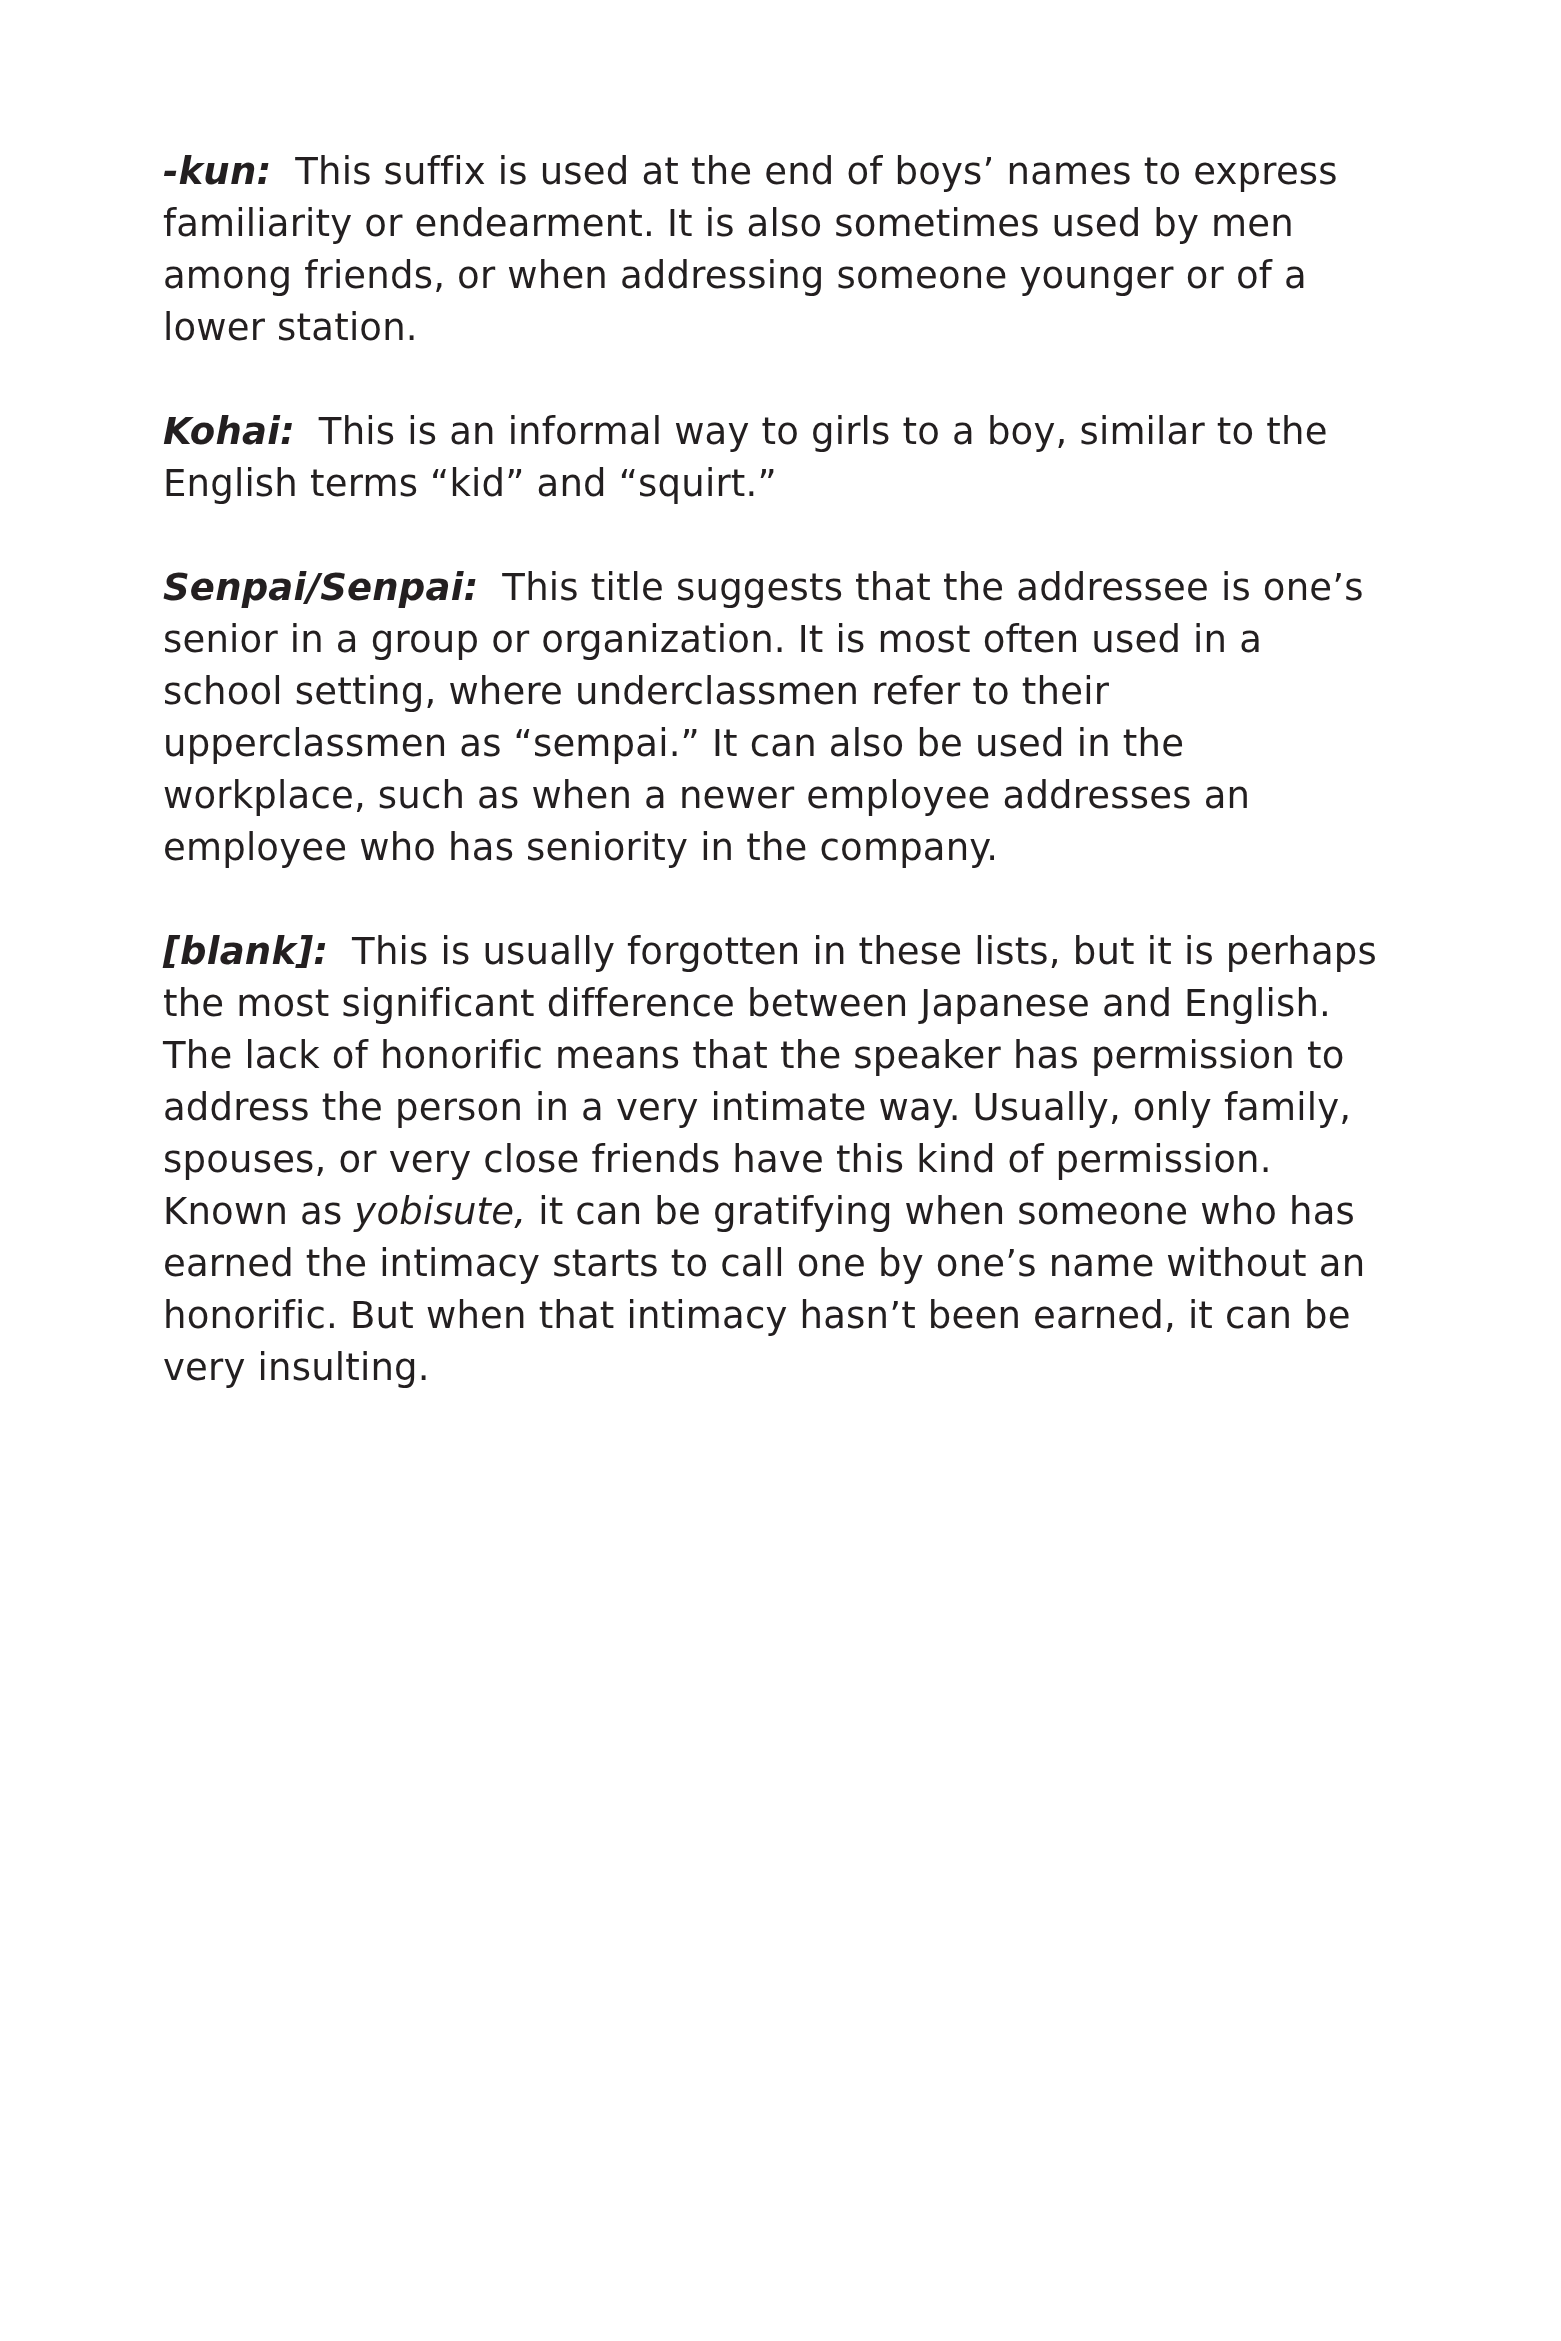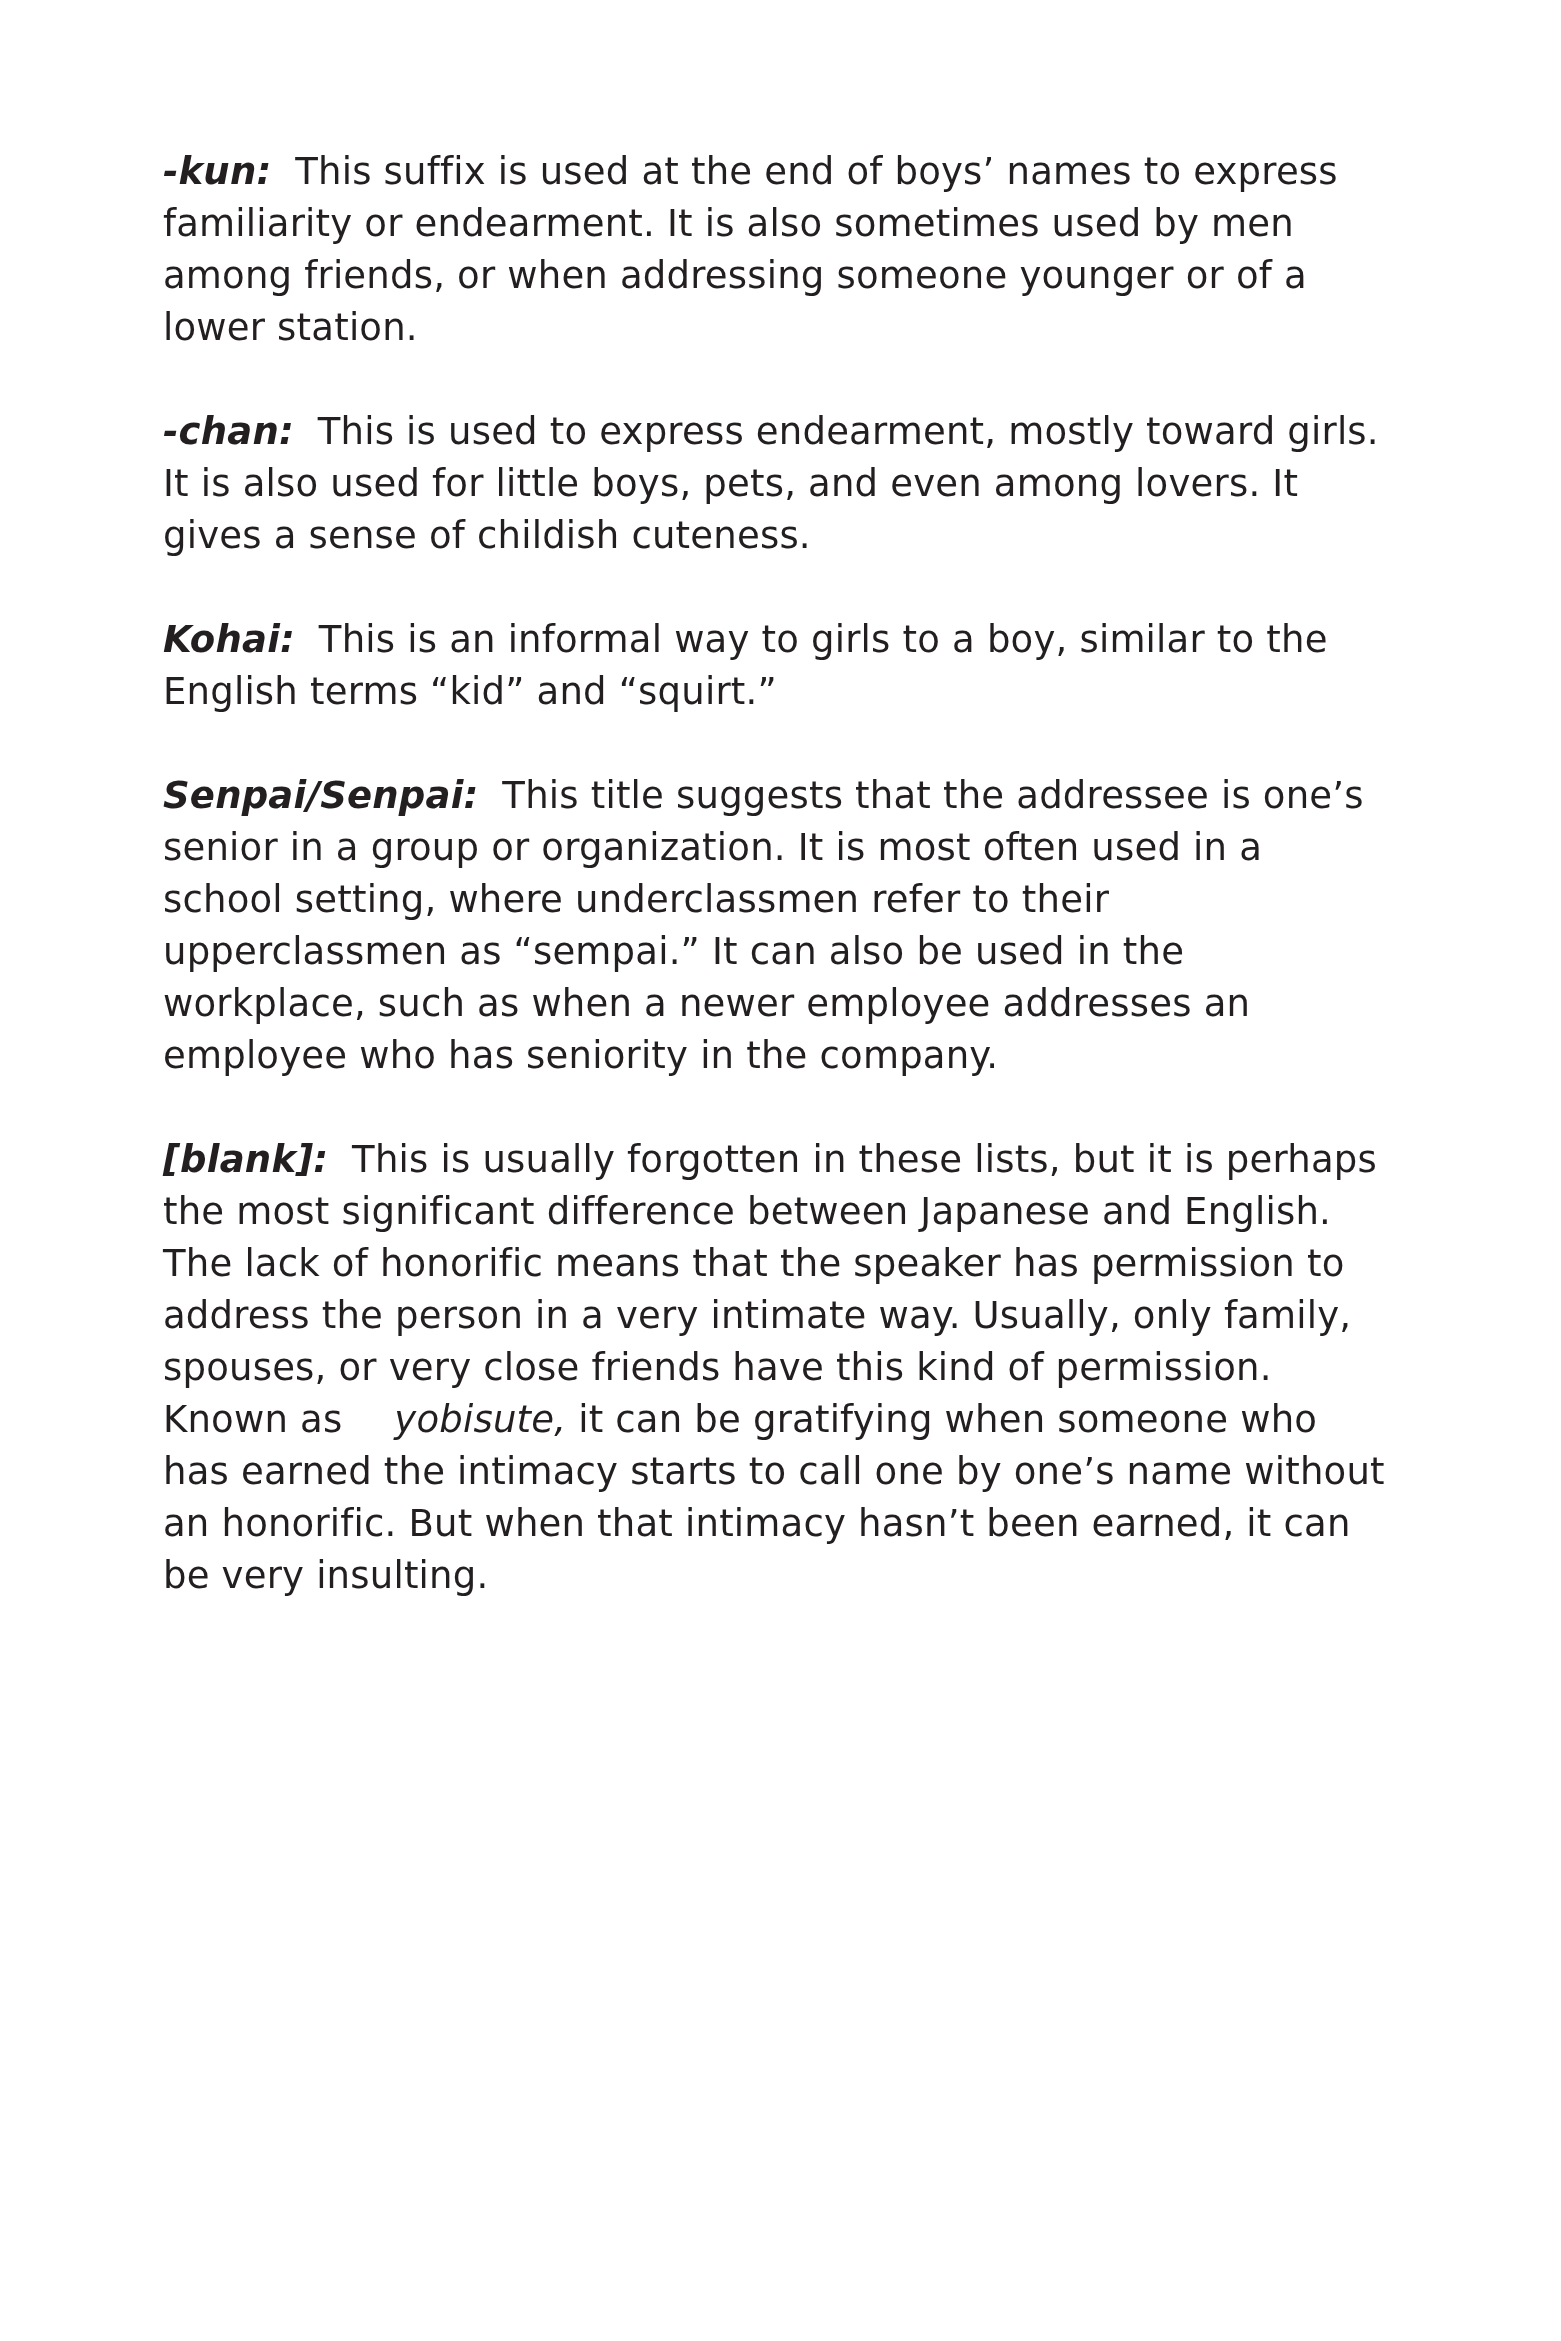--- a/index.html
+++ b/index.html
@@ -36,38 +36,33 @@
   p.entry {
     margin: 0 0 52px 0;
   }
   .term {
     font-weight: bold;
     font-style: italic;
     margin-right: 0.32em;
   }
   .italic {
     font-style: italic;
-    margin-left: 40px;
   }
 </style>
 </head>
 <body>
 
 <div class="page">
   <div class="text-column">
 
     <p class="entry">
       <span class="term">-kun:</span>
       <span class="def">This suffix is used at the end of boys’ names to express familiarity or endearment. It is also sometimes used by men among friends, or when addressing someone younger or of a lower station.</span>
     </p>
 
-    <p class="entry">
-      <span class="term">-chan:</span>
-      <span class="def">This is used to express endearment, mostly toward girls. It is also used for little boys, pets, and even among lovers. It gives a sense of childish cuteness.</span>
-    </p>
 
     <p class="entry">
       <span class="term">Kohai:</span>
       <span class="def">This is an informal way to girls to a boy, similar to the English terms “kid” and “squirt.”</span>
     </p>
 
     <p class="entry">
       <span class="term">Senpai/Senpai:</span>
       <span class="def">This title suggests that the addressee is one’s senior in a group or organization. It is most often used in a school setting, where underclassmen refer to their upperclassmen as “sempai.” It can also be used in the workplace, such as when a newer employee addresses an employee who has seniority in the company.</span>
     </p>

